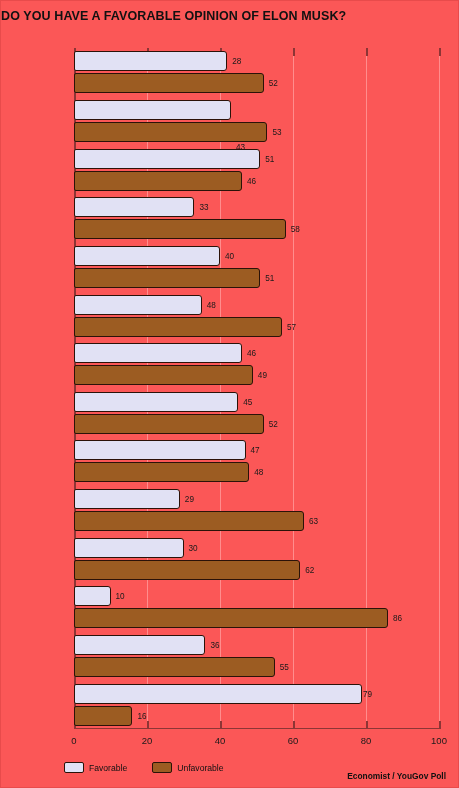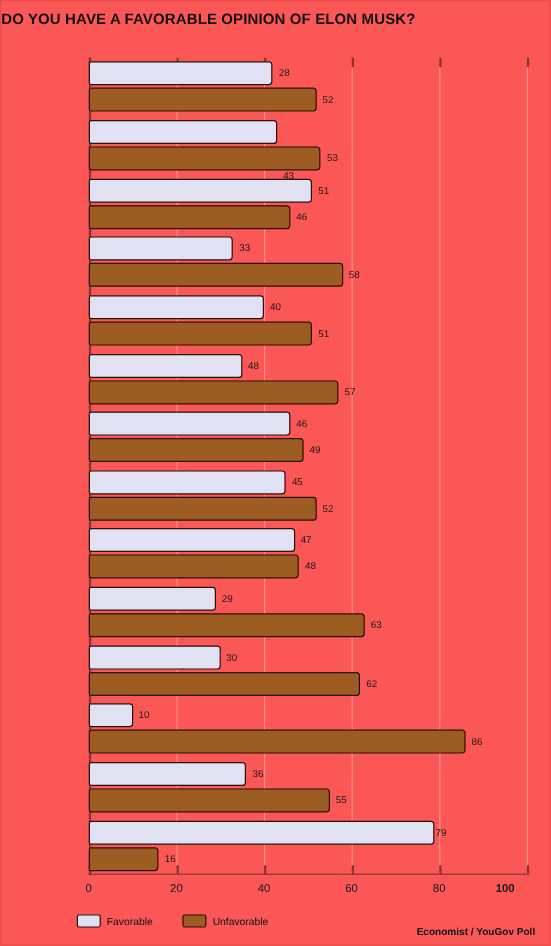--- a/index.html
+++ b/index.html
@@ -225,21 +225,21 @@
         <div class="bar-value" style="left: 63.4px; top: 667.679px;">16</div>
       </div>
   </div>
 
   <div id="xticklabels">
       <div class="xtick-label" style="left: 73px;">0</div>
       <div class="xtick-label" style="left: 146px;">20</div>
       <div class="xtick-label" style="left: 219px;">40</div>
       <div class="xtick-label" style="left: 292px;">60</div>
       <div class="xtick-label" style="left: 365px;">80</div>
-      <div class="xtick-label" style="left: 420px; font-weight: bold;">100</div>
+      <div class="xtick-label" style="left: 438px;">100</div>
     </div>
   <div id="catlabels"></div>
 
   <div id="legend">
     <div class="legend-entry">
       <span class="legend-swatch" style="background: rgb(225, 225, 244);"></span>
       <span>Favorable</span>
     </div>
     <div class="legend-entry">
       <span class="legend-swatch" style="background: rgb(156, 92, 34);"></span>

